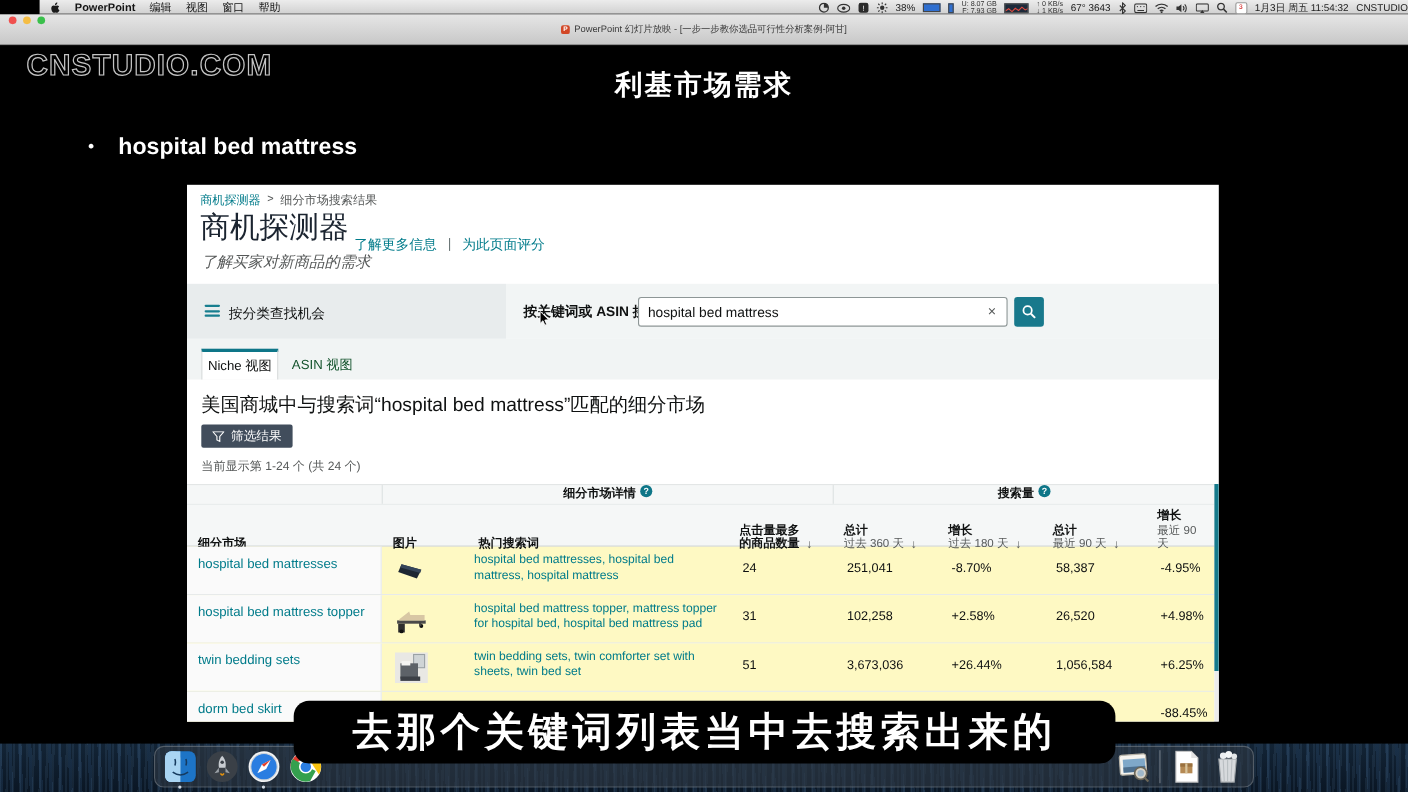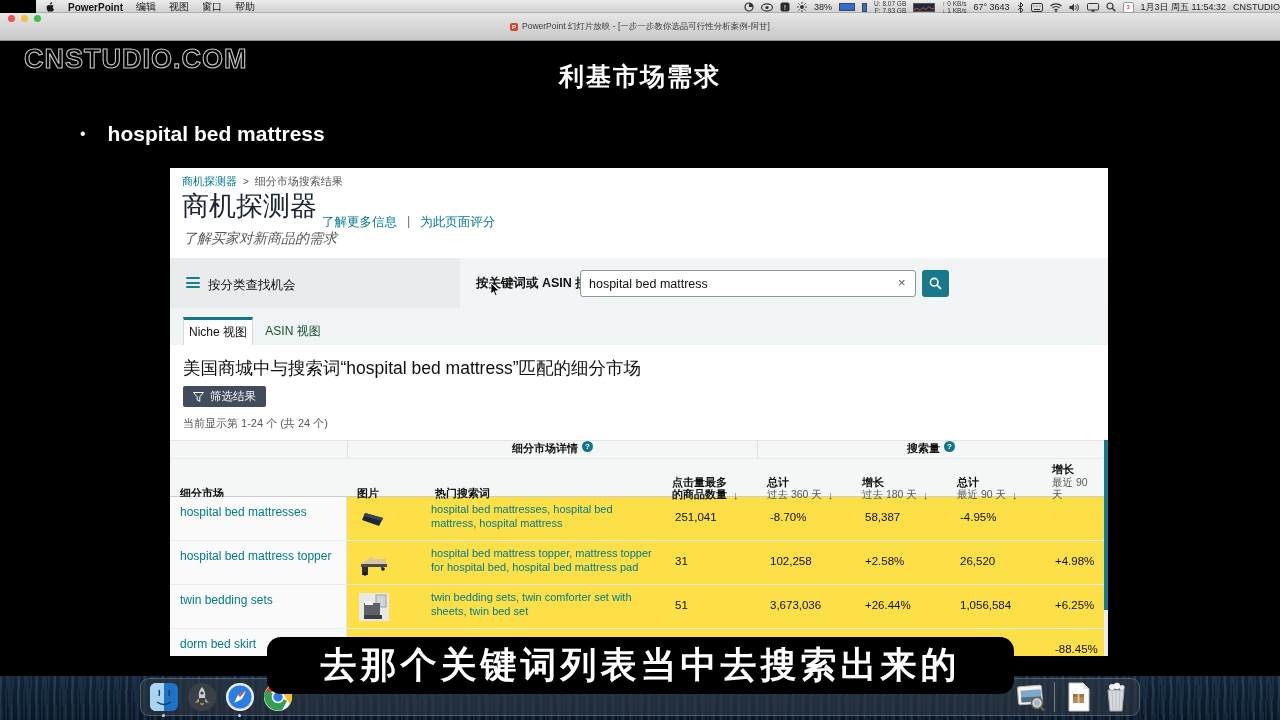--- a/index.html
+++ b/index.html
@@ -89,21 +89,21 @@
     border-left:1px solid #dde1e1; }
   .g-first { border-left:none; }
   .info-dot { display:inline-block; width:11px; height:11px; border-radius:50%; background:#0e7688; color:#fff;
     font-size:8px; line-height:11px; text-align:center; font-weight:bold; }
   .h-row { height:39px; background:#f5f7f7; border-bottom:1px solid #c9cfcf; border-top:1px solid #e8ebeb; }
   .h-cell { font-size:11px; color:#0f1111; padding:4px 4px 4px 10px; display:flex; align-items:flex-end; }
   .h-stack { line-height:12.5px; }
   .h-lab { font-weight:bold; }
   .h-sub { color:#565959; font-weight:normal; font-size:10.5px; }
   .sort { color:#565959; font-size:11px; margin-left:6px; align-self:flex-end; }
-  .b-row { height:44px; border-bottom:1px solid #e7eaea; background:#fde047; }
+  .b-row { height:44px; border-bottom:1px solid #e7eaea; background:#fef9c3; }
   .b-niche { background:#fafafa; border-right:1px solid #e7eaea; padding:8px 6px 0 10px; font-size:12px; }
   .b-niche span { color:#007b8a; cursor:pointer; }
   .b-img { display:flex; align-items:center; padding-left:12px; }
   .b-kw { color:#007b8a; font-size:11px; line-height:13.5px; padding:6px 10px 0 6px; cursor:pointer; }
   .b-num { font-size:11.5px; color:#0f1111; padding:14px 0 0 13px; }
   .scrollbar { position:absolute; right:0; top:272px; width:4px; height:216px; background:#ececec; }
   .scroll-thumb { position:absolute; top:0; left:0; width:4px; height:170px; background:#157a8b; }
 
   
   .desktop { position:absolute; left:0; top:660px; width:1280px; height:60px; z-index:1;
@@ -368,20 +368,21 @@
 
         <div class="t-grid b-row">
           <div class="b-niche"><span>hospital bed mattresses</span></div>
           <div class="b-img">
             <svg width="30" height="20" viewBox="0 0 30 20">
                 <polygon points="6,4 24,9 20,17 3,11" fill="#1d2733"></polygon>
                 <polygon points="6,4 24,9 23,12 5,7" fill="#35455a"></polygon>
               </svg>
           </div>
           <div class="b-kw">hospital bed mattresses, hospital bed mattress, hospital mattress</div>
+          <div class="b-num">24</div>
           <div class="b-num">251,041</div>
           <div class="b-num">-8.70%</div>
           <div class="b-num">58,387</div>
           <div class="b-num">-4.95%</div>
         </div>
 
         <div class="t-grid b-row">
           <div class="b-niche"><span>hospital bed mattress topper</span></div>
           <div class="b-img">
             <svg width="30" height="26" viewBox="0 0 30 26">

